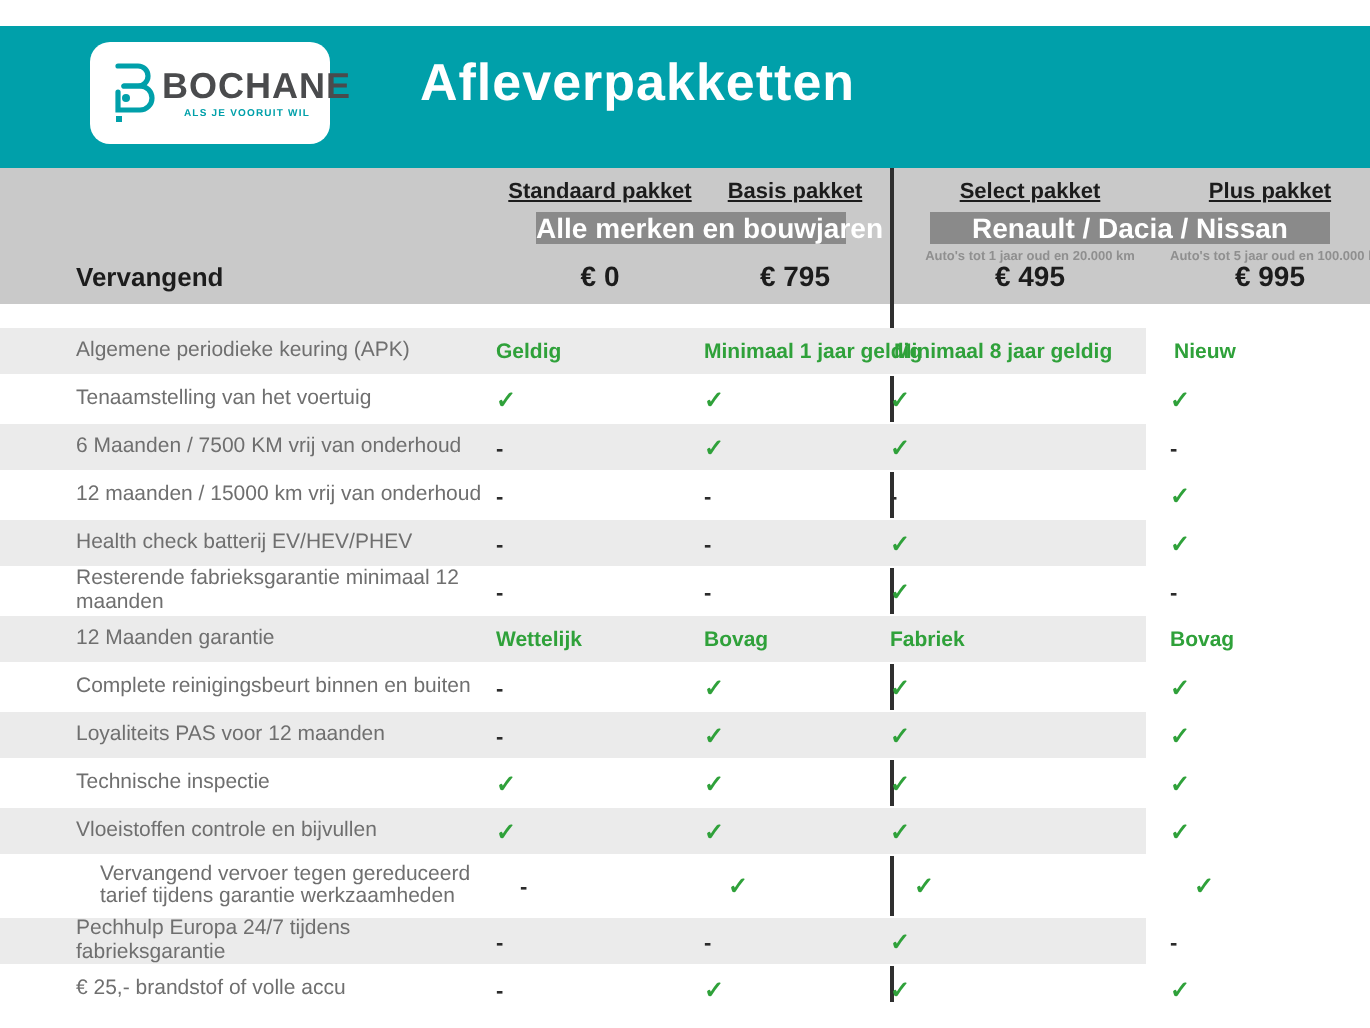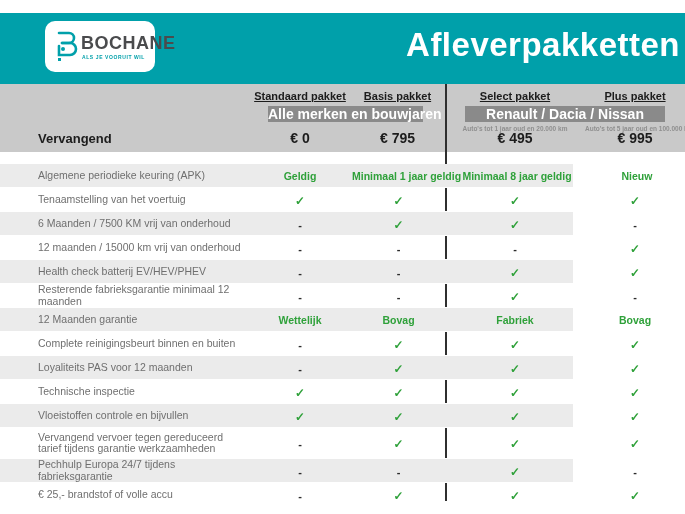--- a/index.html
+++ b/index.html
@@ -2,48 +2,48 @@
 <html><head>
 <meta charset="utf-8">
 <style>
   html,body{margin:0;padding:0;background:#fff;}
   #stage{
     position:relative;width:685px;height:514px;background:#fff;overflow:hidden;
     font-family:"Liberation Sans",sans-serif;
   }
   
   .teal-band{position:absolute;left:0;top:13px;width:685px;height:71px;background:var(--teal);}
-  .logo-box{position:absolute;left:45px;top:8px;width:110px;height:51px;background:#fff;border-radius:10px;text-align:right;}
+  .logo-box{position:absolute;left:45px;top:8px;width:120px;height:51px;background:#fff;border-radius:10px;text-align:right;}
   .logo-icon{position:absolute;left:9px;top:8px;}
   .brand-name{position:absolute;left:36px;top:12px;font-size:18px;font-weight:bold;color:#4a4b4d;letter-spacing:.5px;}
   .brand-tagline{position:absolute;right:10px;top:33px;font-size:5px;font-weight:bold;color:var(--teal);letter-spacing:.6px;}
-  .page-title{position:absolute;left:210px;top:13px;width:470px;text-align:right;
-    font-size:33px;font-weight:bold;color:#fff;letter-spacing:.5px;}
+  .page-title{position:absolute;left:210px;top:13px;width:470px;text-align:left;
+    font-size:26px;font-weight:bold;color:#fff;letter-spacing:.5px;}
   
   .gray-band{position:absolute;left:0;top:84px;width:685px;height:68px;background:var(--bandgray);}
   .pkg-name{position:absolute;top:6px;text-align:center;font-size:11px;font-weight:bold;color:#1c1c1c;white-space:nowrap;text-decoration:underline;}
   .price{position:absolute;top:46px;text-align:center;font-size:14px;font-weight:bold;color:#1c1c1c;}
   .c0{left:248px;width:104px;} .c1{left:350px;width:95px;} .c2{left:445px;width:140px;} .c3{left:585px;width:100px;}
   .badge{position:absolute;top:22px;height:16px;line-height:16px;background:var(--badgegray);
     color:#fff;font-size:14px;font-weight:bold;text-align:center;white-space:nowrap;}
   .badge.b0{left:268px;width:155px;}
   .badge.b1{left:465px;width:200px;}
   .note{position:absolute;top:41px;text-align:center;font-size:6.5px;font-weight:bold;color:#8f8f8f;white-space:nowrap;}
   .note.n2{left:445px;width:140px;} .note.n3{left:585px;width:100px;}
   .total-label{position:absolute;left:38px;top:47px;font-size:13px;font-weight:bold;color:#1c1c1c;}
   
   .divider{position:absolute;left:445px;top:84px;width:2px;height:417px;background:#2f2f2f;}
   
   .rows{position:absolute;left:0;top:164px;width:573px;}
   .row{display:flex;align-items:center;height:24px;box-sizing:border-box;border-bottom:1px solid #fff;}
   .row.alt{background:var(--rowgray);}
-  .row.twoline{height:31px;}
+  .row.twoline{height:31px;padding-left:12px;}
   .rlabel{flex:0 0 248px;box-sizing:border-box;padding-left:38px;padding-right:6px;
     font-size:10.5px;color:#6f6f6f;line-height:11.5px;}
-  .cell{text-align:center;white-space:nowrap;}
+  .cell{text-align:left;white-space:nowrap;}
   .cell.c0{flex:0 0 104px;} .cell.c1{flex:0 0 93px;} .cell.c2{flex:0 0 140px;} .cell.c3{flex:0 0 100px;}
   .check{color:var(--green);font-size:12px;font-weight:bold;}
   .dash{color:#2b2b2b;font-size:11px;font-weight:bold;}
   .celltext{color:var(--green);font-size:10.5px;font-weight:bold;}
   
 </style>
 </head>
 <body>
 
 <div id="stage" style="--teal: #00A0AA; --bandgray: #C9C9C9; --badgegray: #8A8A8A; --rowgray: #EBEBEB; --green: #2FA13A;">

